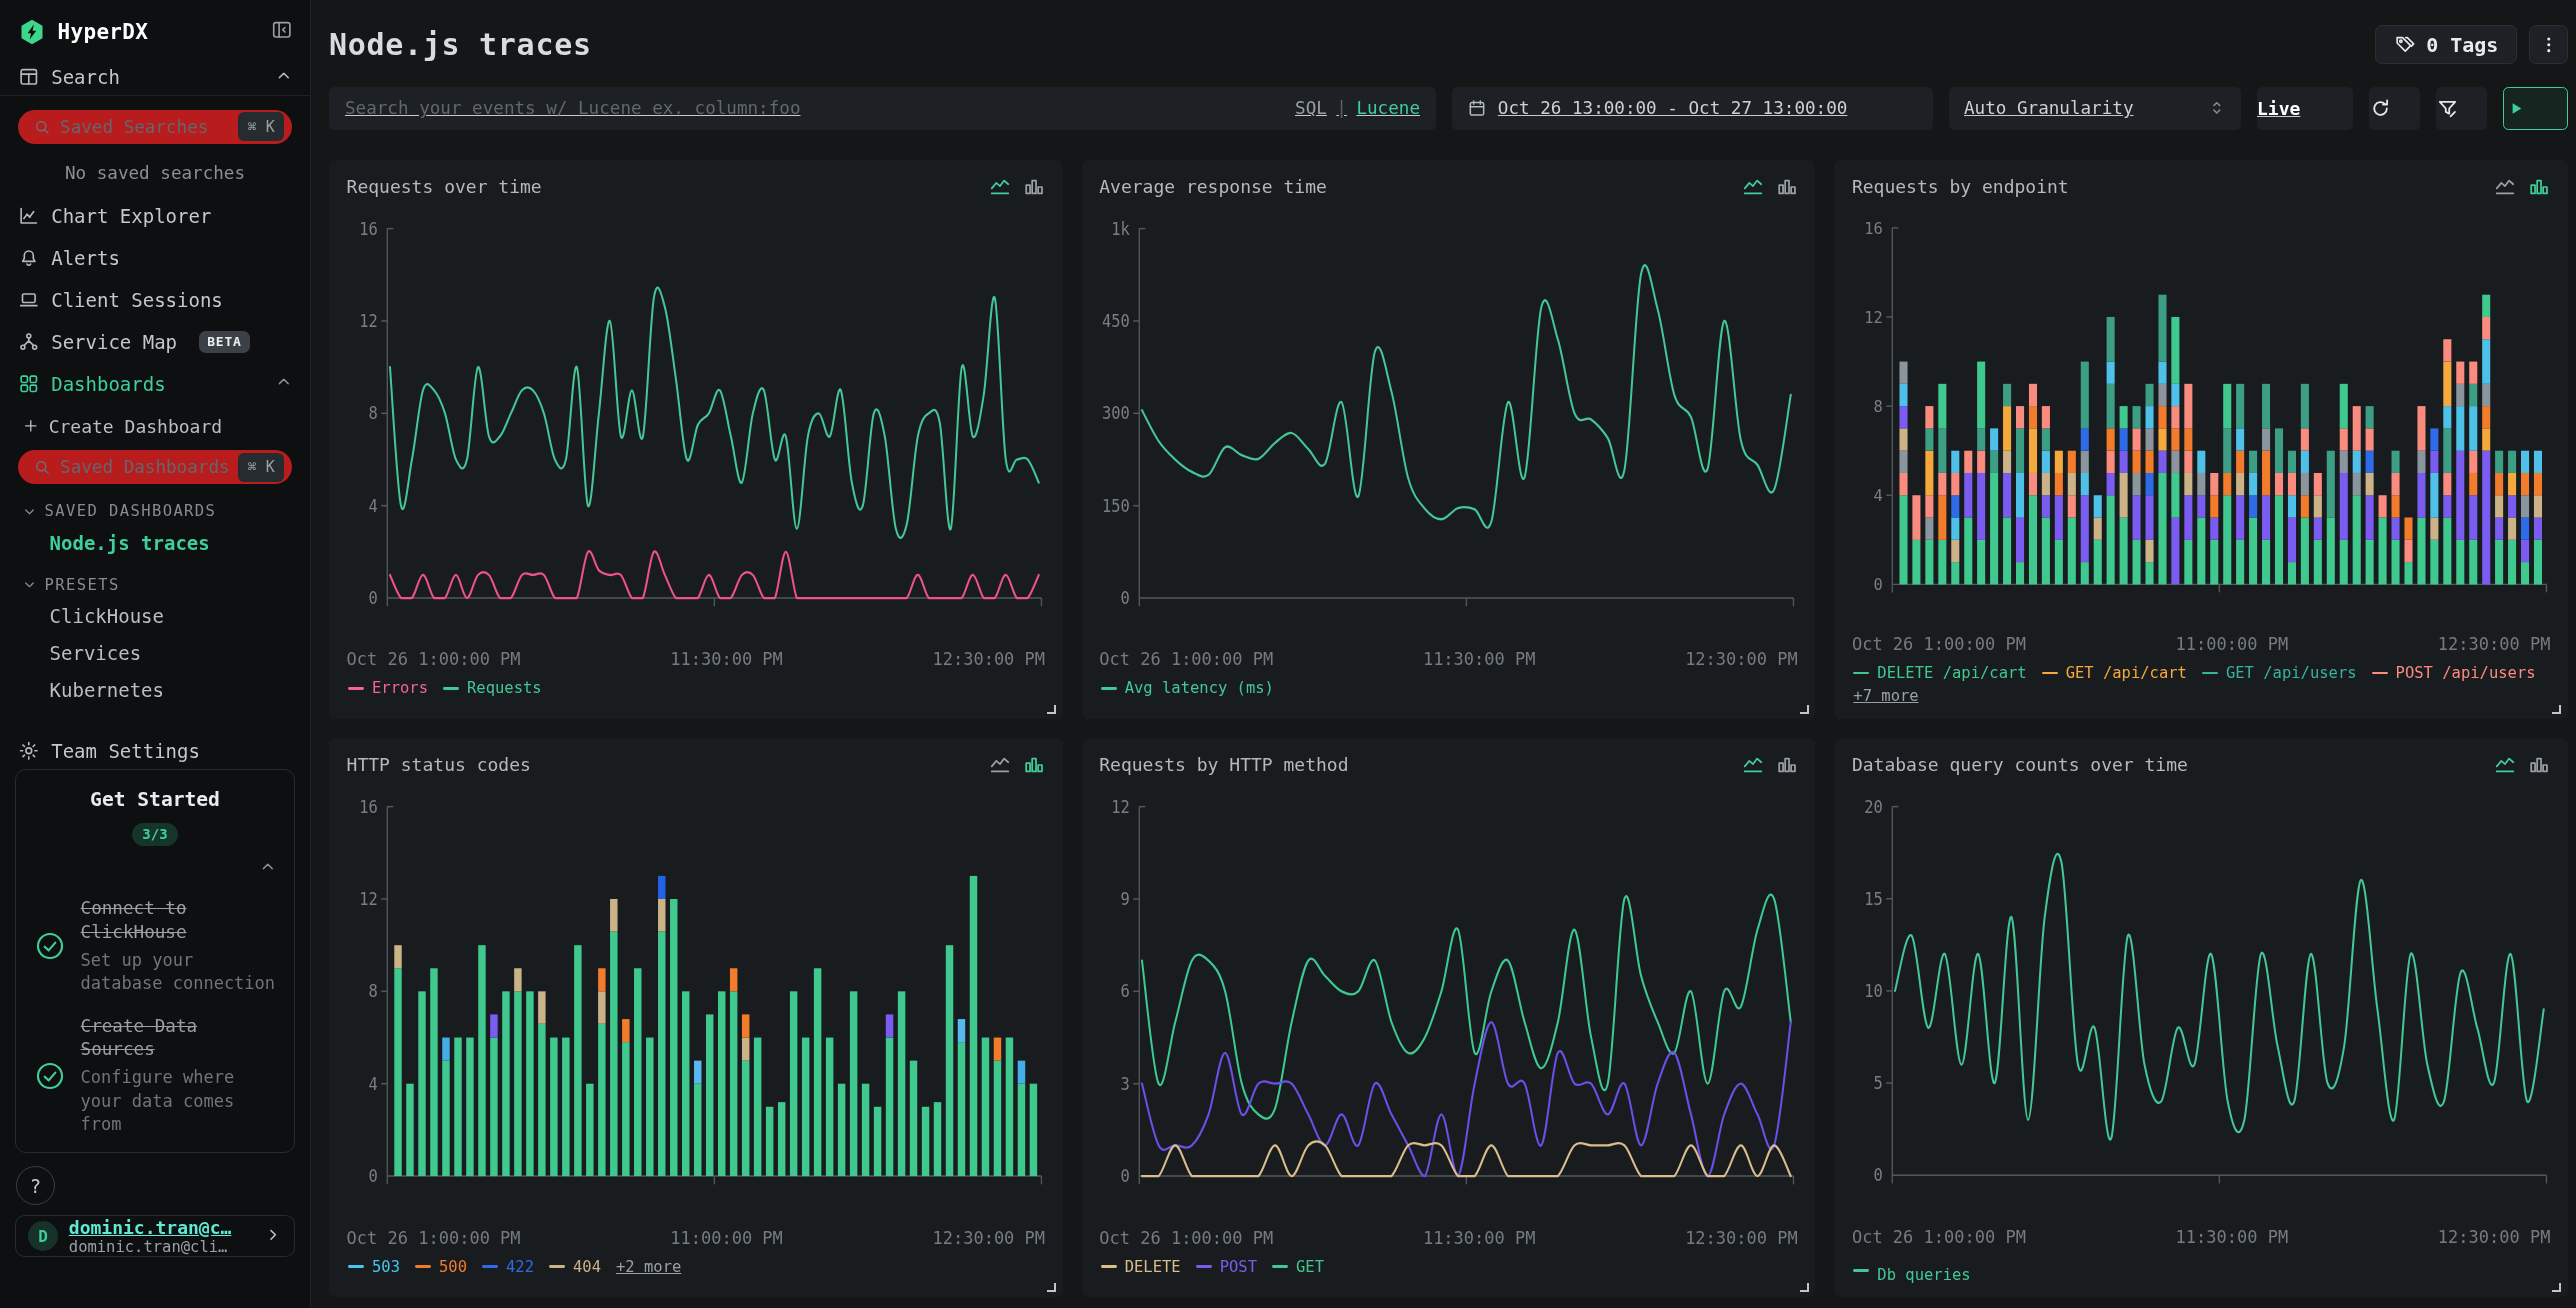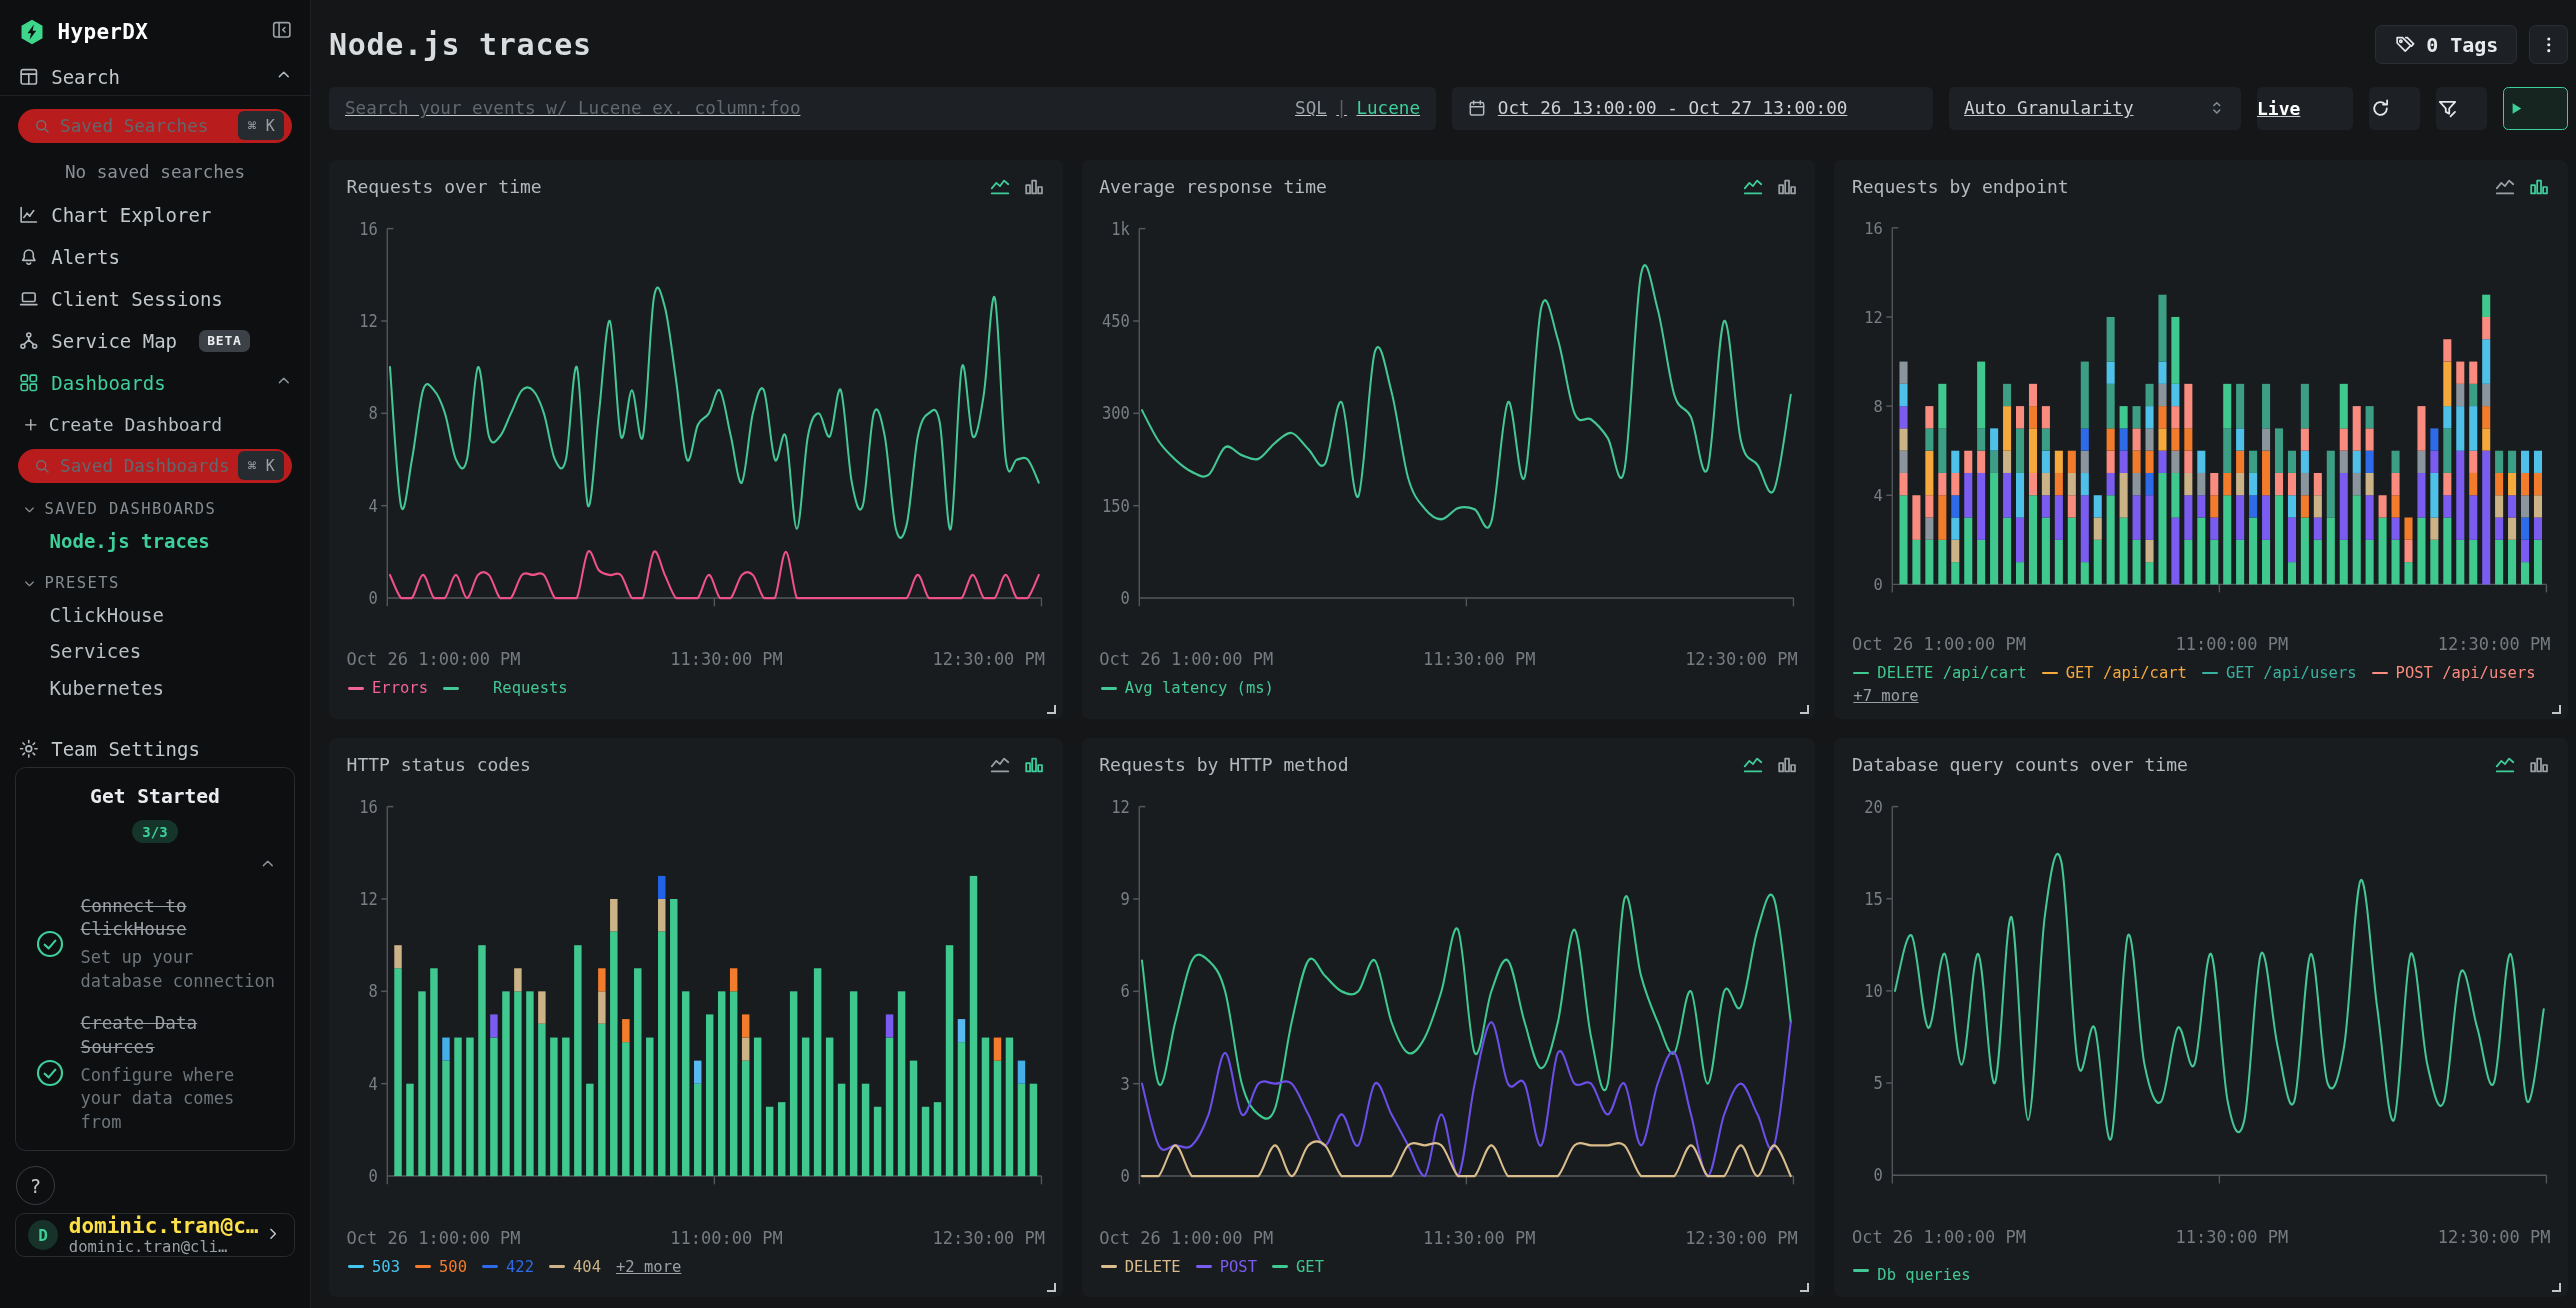--- a/index.html
+++ b/index.html
@@ -56,21 +56,21 @@
   .task-title { font-size:17.6px; color:#9aa0a6; text-decoration:line-through; line-height:1.35; }
   .task-desc { font-size:17px; color:#6e757b; line-height:1.38; margin-top:4px; }
   .help-fab { position:absolute; left:16px; bottom:103px; width:39px; height:39px; border-radius:50%;
     border:1.4px solid #3a3f44; background:#0d0f11; display:flex; align-items:center; justify-content:center;
     font-size:19px; color:#c6cacd; z-index:3; cursor:pointer; }
   .user-chip { margin:0 15px 51px 15px; height:47px; border:1.4px solid #272c31; border-radius:9.5px;
     display:flex; align-items:center; gap:10.8px; padding:0 12px; cursor:pointer; }
   .avatar { width:30px; height:30px; border-radius:50%; background:#173228; color:#3ecf9a;
     display:flex; align-items:center; justify-content:center; font-size:16px; font-weight:700; flex:none; }
   .u-col { min-width:0; }
-  .u-name { font-size:21px; font-weight:700; color:#fde047; white-space:nowrap; }
+  .u-name { font-size:18px; font-weight:700; color:#5eead4; white-space:nowrap;text-decoration:underline; }
   .u-mail { font-size:15.5px; color:#9aa0a6; white-space:nowrap; }
   
   .main { flex:1; min-width:0; display:flex; flex-direction:column; padding:20px 8px 10.8px 18px; }
   .page-head { display:flex; align-items:center; justify-content:space-between; height:49px; }
   .page-title { font-size:30px; font-weight:600; color:#d9dcde; letter-spacing:0.7px; }
   .head-actions { display:flex; gap:12px; }
   .btn { background:#1d2125; border:0.7px solid #2b2f33; border-radius:6.8px; height:39px;
     display:flex; align-items:center; justify-content:center; color:#e8eaec; cursor:pointer; }
   .btn-tags { padding:0 17.6px; gap:10.8px; font-size:20px; font-weight:700; }
   .btn-kebab { width:39px; }
@@ -406,21 +406,21 @@
         <span>11:30:00 PM</span>
         <span>12:30:00 PM</span>
       </div>
       <div class="legend">
           <span class="l-item">
             <i class="swatch" style="background: rgb(240, 101, 149);"></i>
             <span style="color: rgb(240, 101, 149);">Errors</span>
           </span>
           <span class="l-item">
             <i class="swatch" style="background: rgb(67, 199, 148);"></i>
-            <span style="color: rgb(67, 199, 148); margin-left: 26px;">Requests</span>
+            <span style="color: rgb(67, 199, 148);">Requests</span>
           </span>
         </div>
       <span class="resize"></span>
     </section>
 
     <section class="panel" data-type="line">
       <div class="panel-head">
         <span class="panel-title">Average response time</span>
         <span class="chart-icons">
           <svg class="ic-line" viewBox="0 0 24 24" fill="none" stroke="currentColor" stroke-width="1.9" stroke-linecap="round" stroke-linejoin="round">

